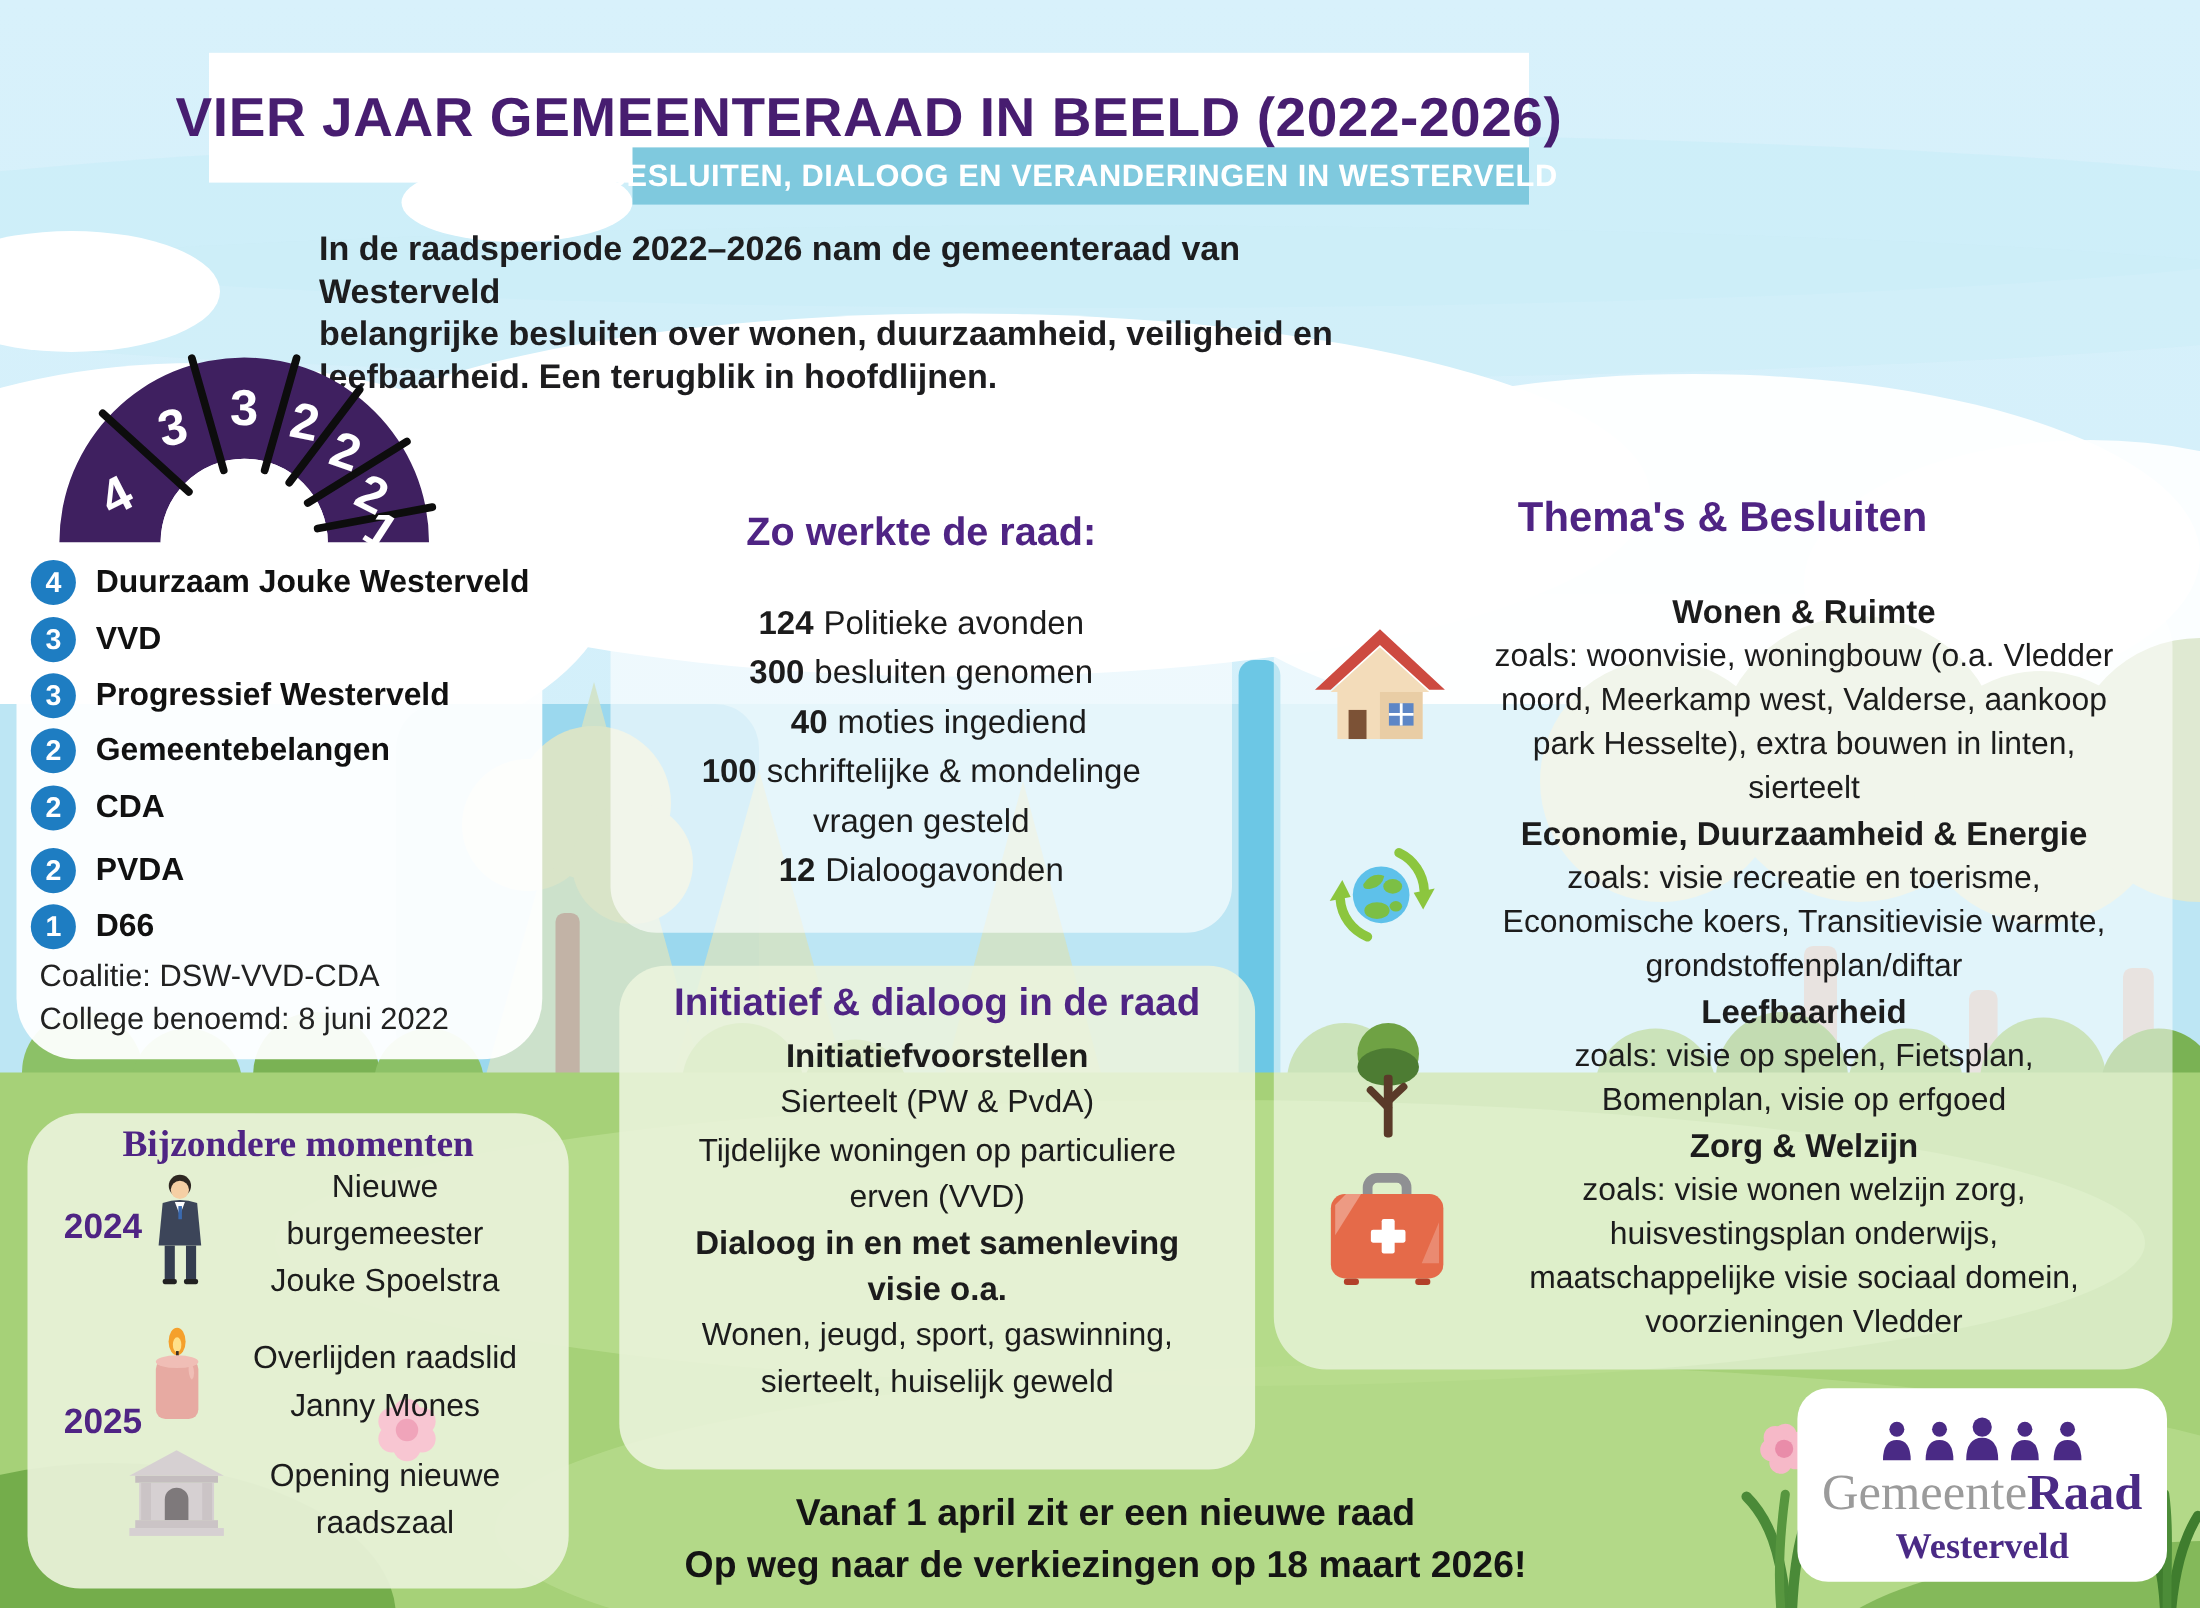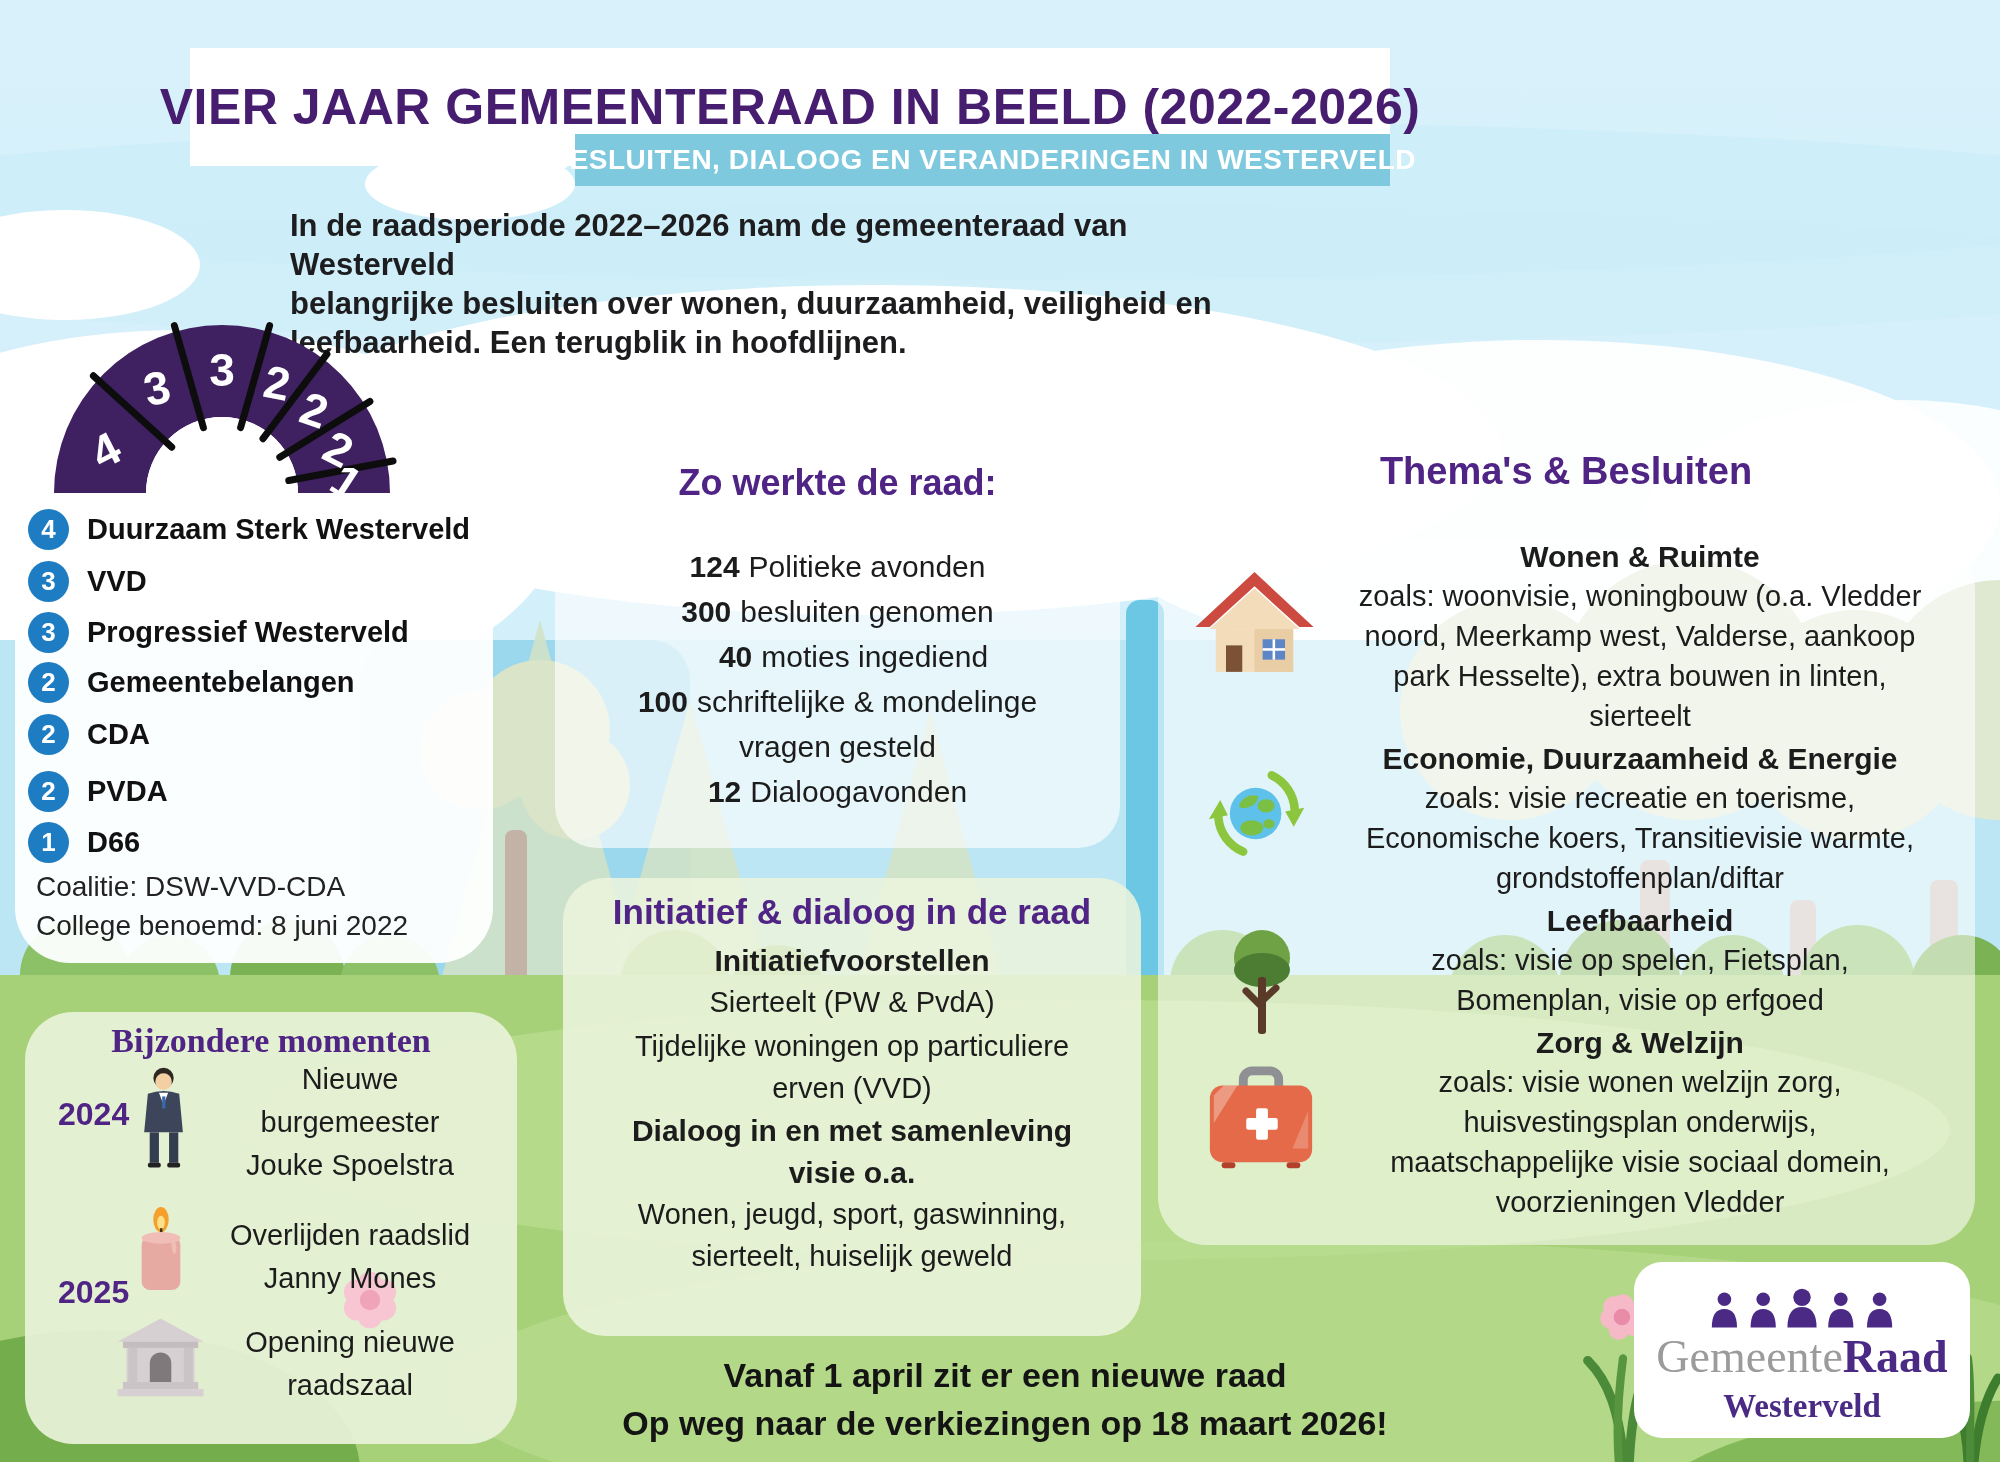--- a/index.html
+++ b/index.html
@@ -178,21 +178,21 @@
       <text x="175" y="68">3</text>
       <text x="230" y="81" transform="rotate(11 230 66)">2</text>
       <text x="267" y="108" transform="rotate(19 267 93)">2</text>
       <text x="291" y="147" transform="rotate(27 291 132)">2</text>
       <text x="299" y="180" transform="rotate(33 299 165)">1</text>
     </g>
   </svg>
 
   <div class="party-row" style="left:28px;top:509px;">
     <span class="seat-badge">4</span>
-    <span class="party-name">Duurzaam Sterk Westerveld</span>
+    <span class="party-name">Duurzaam Jouke Westerveld</span>
   </div>
   <div class="party-row" style="left:28px;top:561px;">
     <span class="seat-badge">3</span>
     <span class="party-name">VVD</span>
   </div>
   <div class="party-row" style="left:28px;top:612px;">
     <span class="seat-badge">3</span>
     <span class="party-name">Progressief Westerveld</span>
   </div>
   <div class="party-row" style="left:28px;top:662px;">

